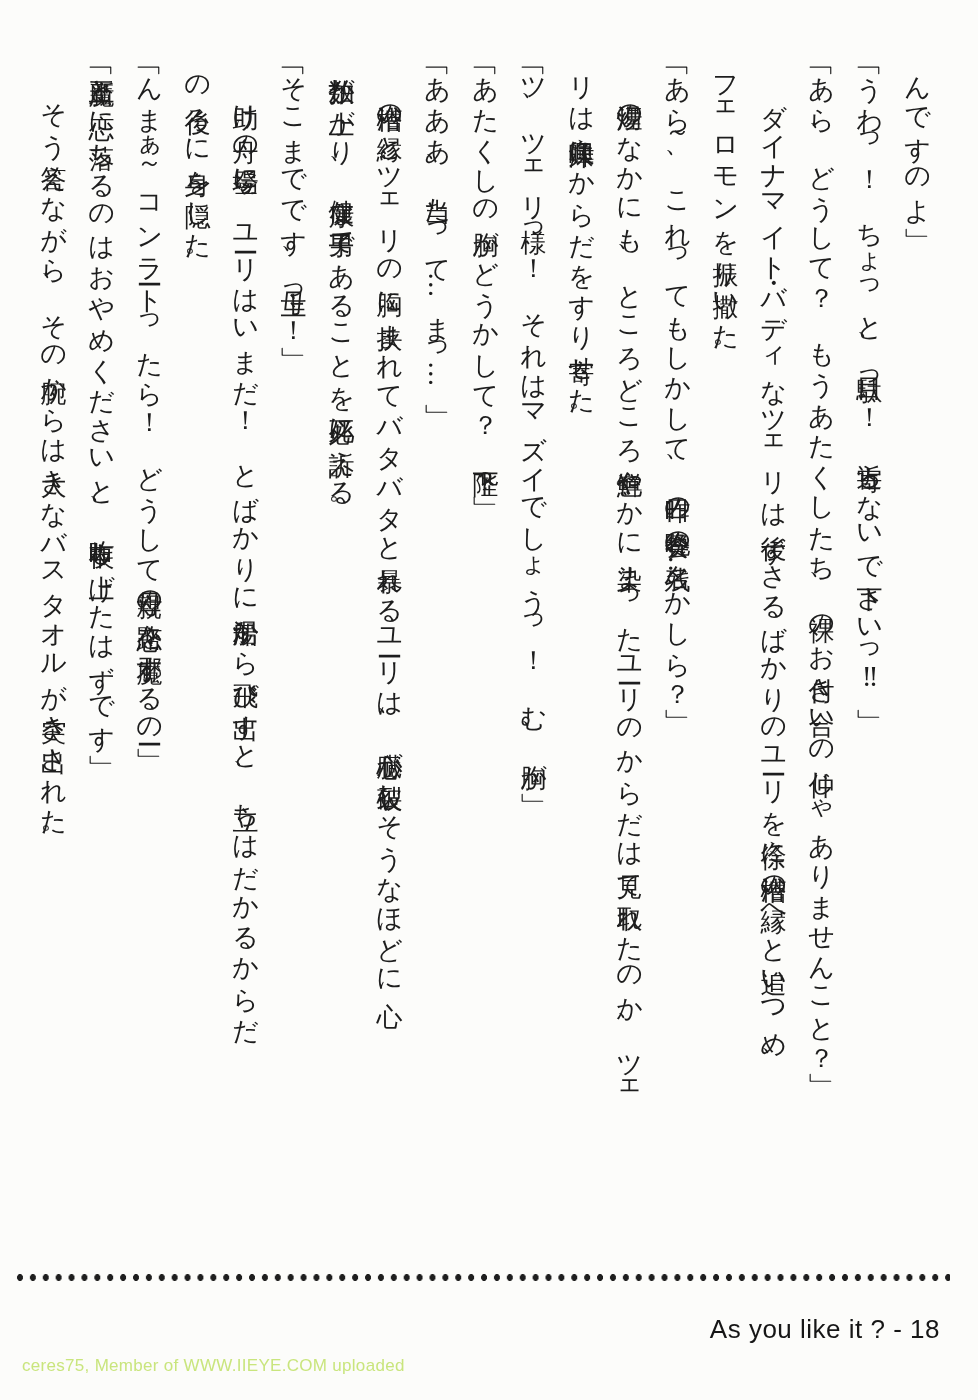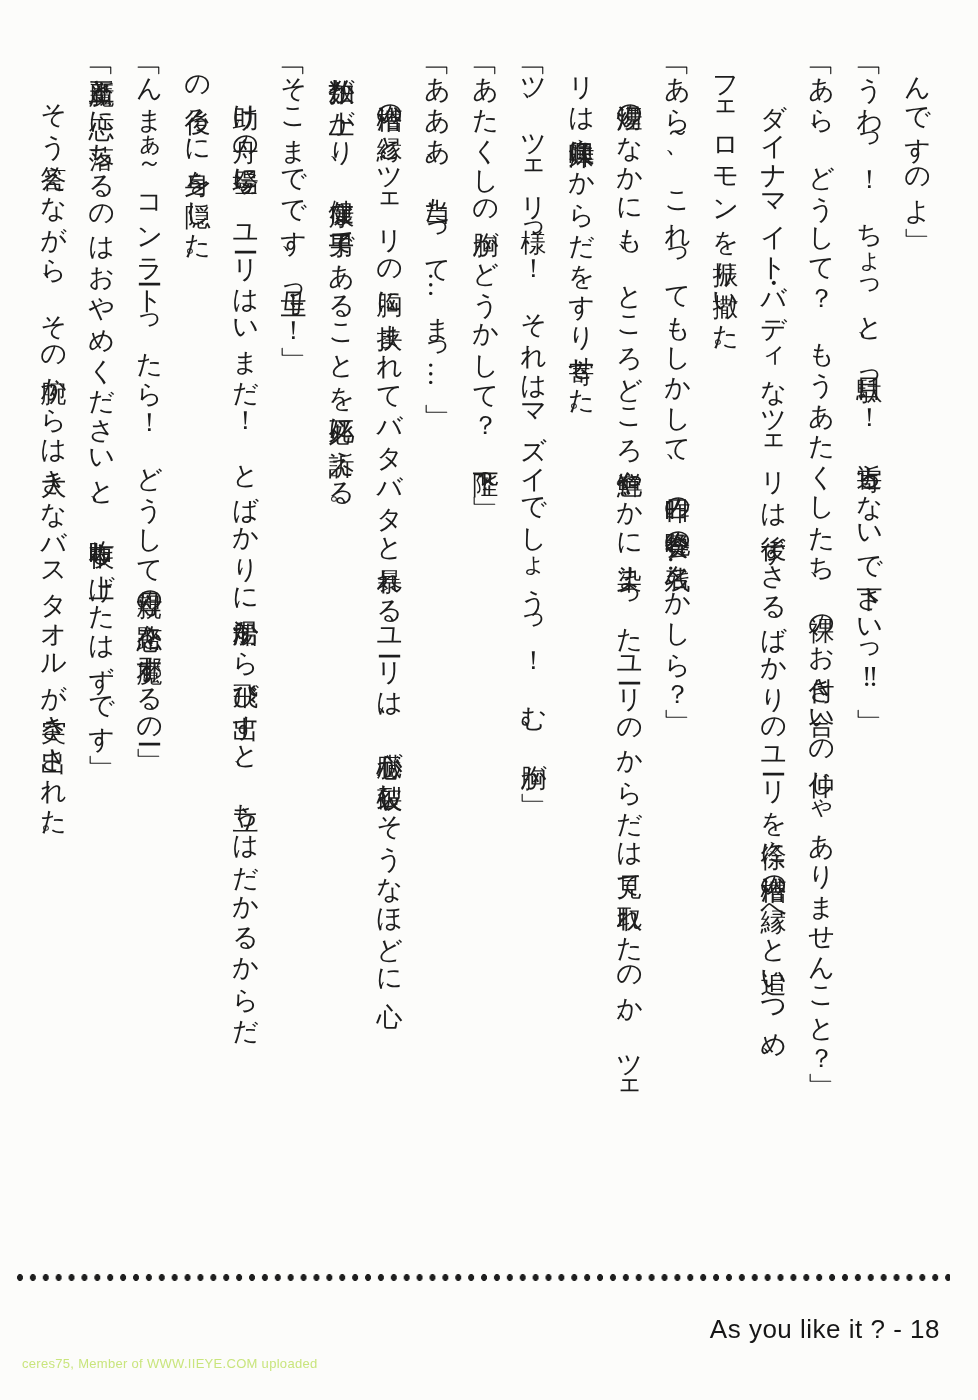--- a/index.html
+++ b/index.html
@@ -54,21 +54,21 @@
     font-family: "Liberation Sans", sans-serif;
     font-size: 26px;
     letter-spacing: 0.5px;
     color: #161616;
   }
   .watermark {
     position: absolute;
     left: 22px;
     top: 1356px;
     font-family: "Liberation Sans", sans-serif;
-    font-size: 13px;
+    font-size: 17px;
     color: #c9e57d;
     letter-spacing: 0.3px;
   }
 </style>
 </head>
 <body>
 
 <div class="page">
 
   <div class="text-area">

